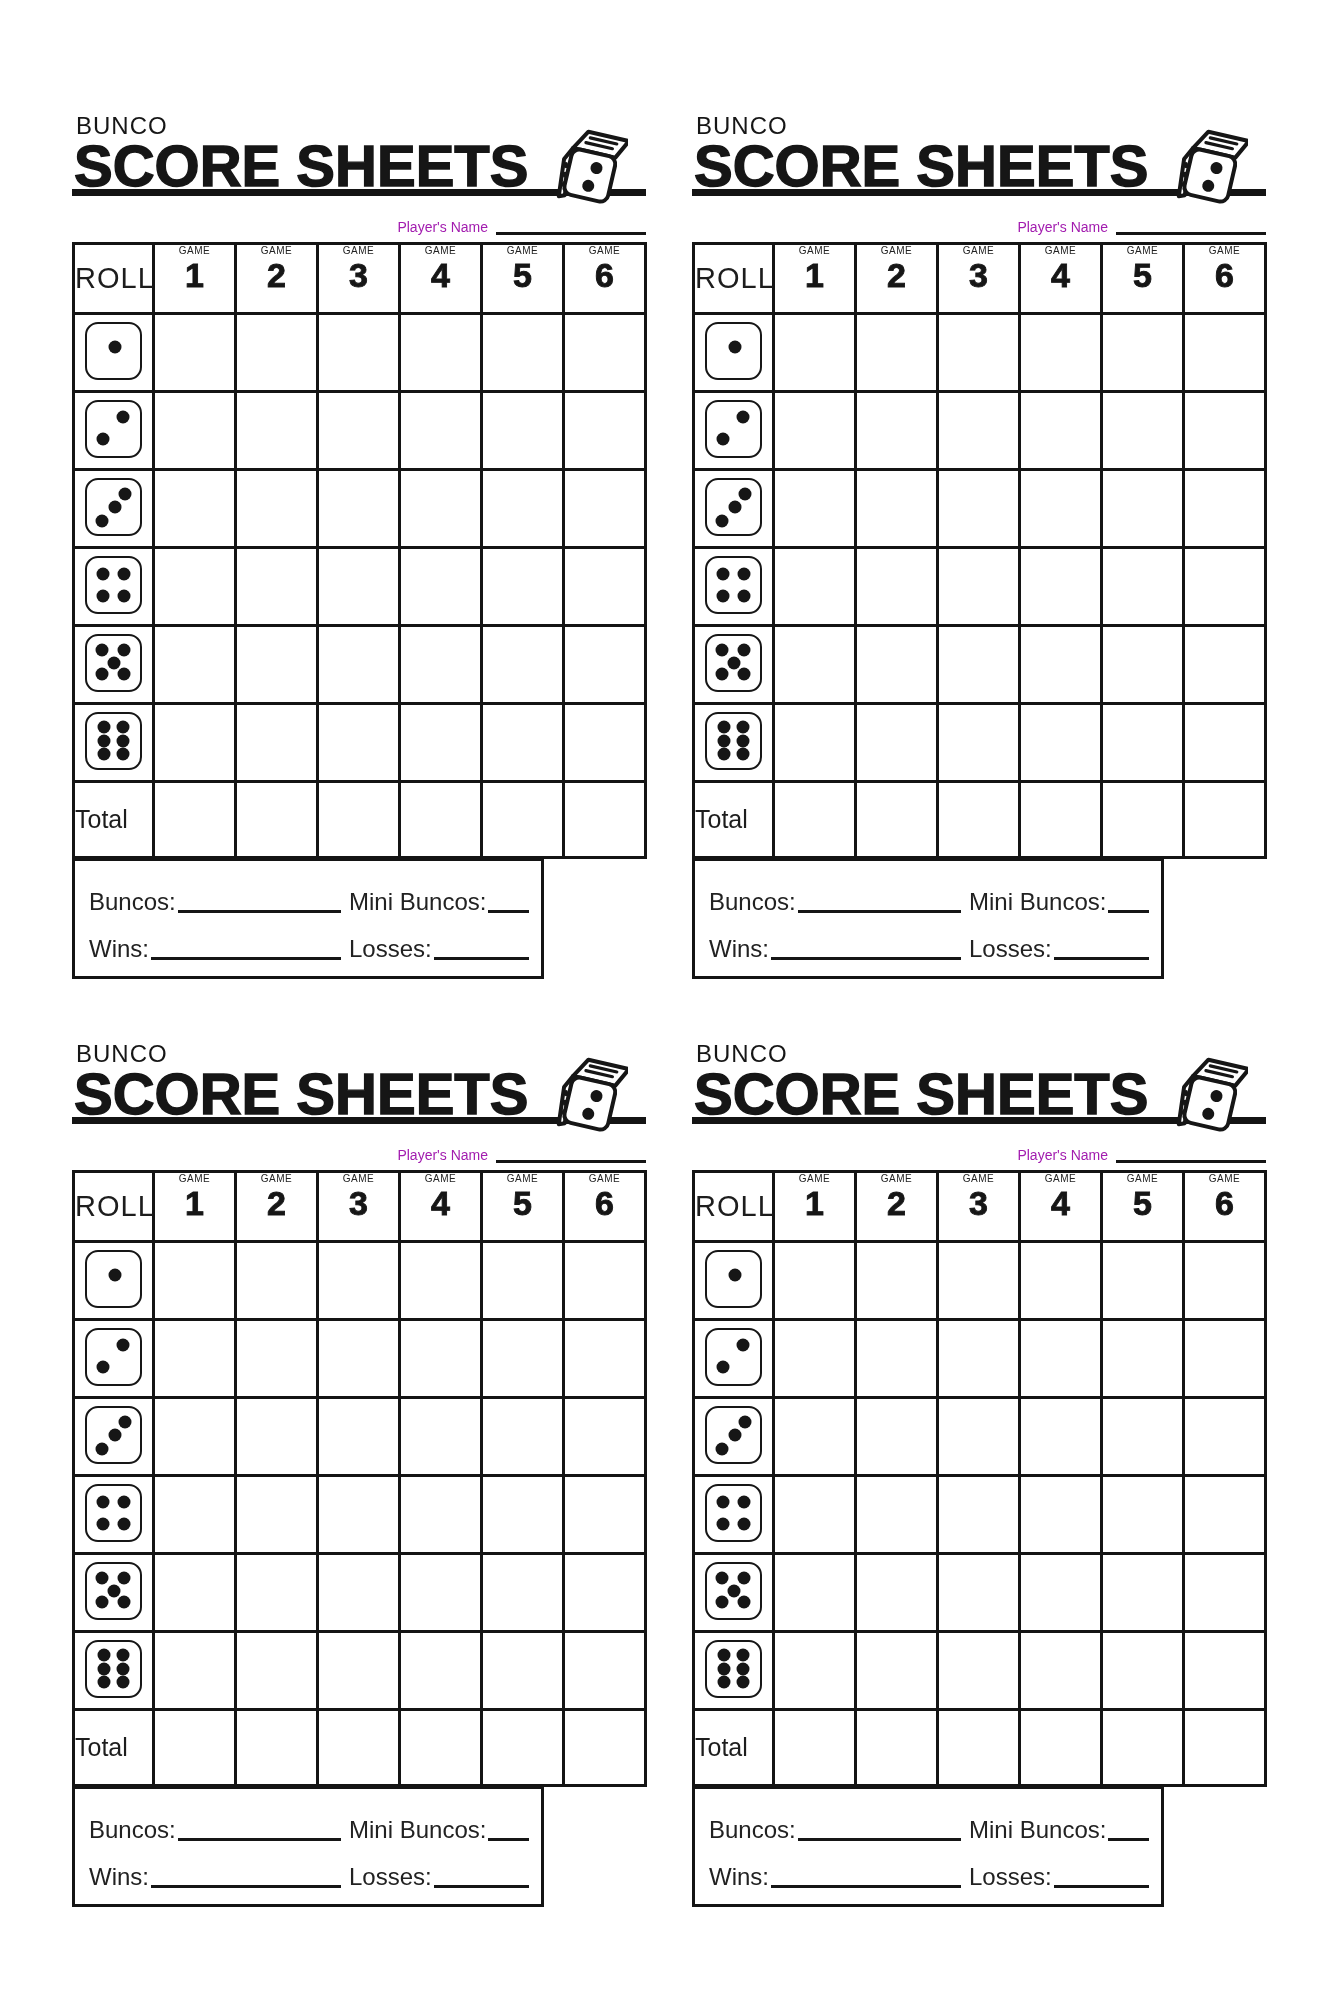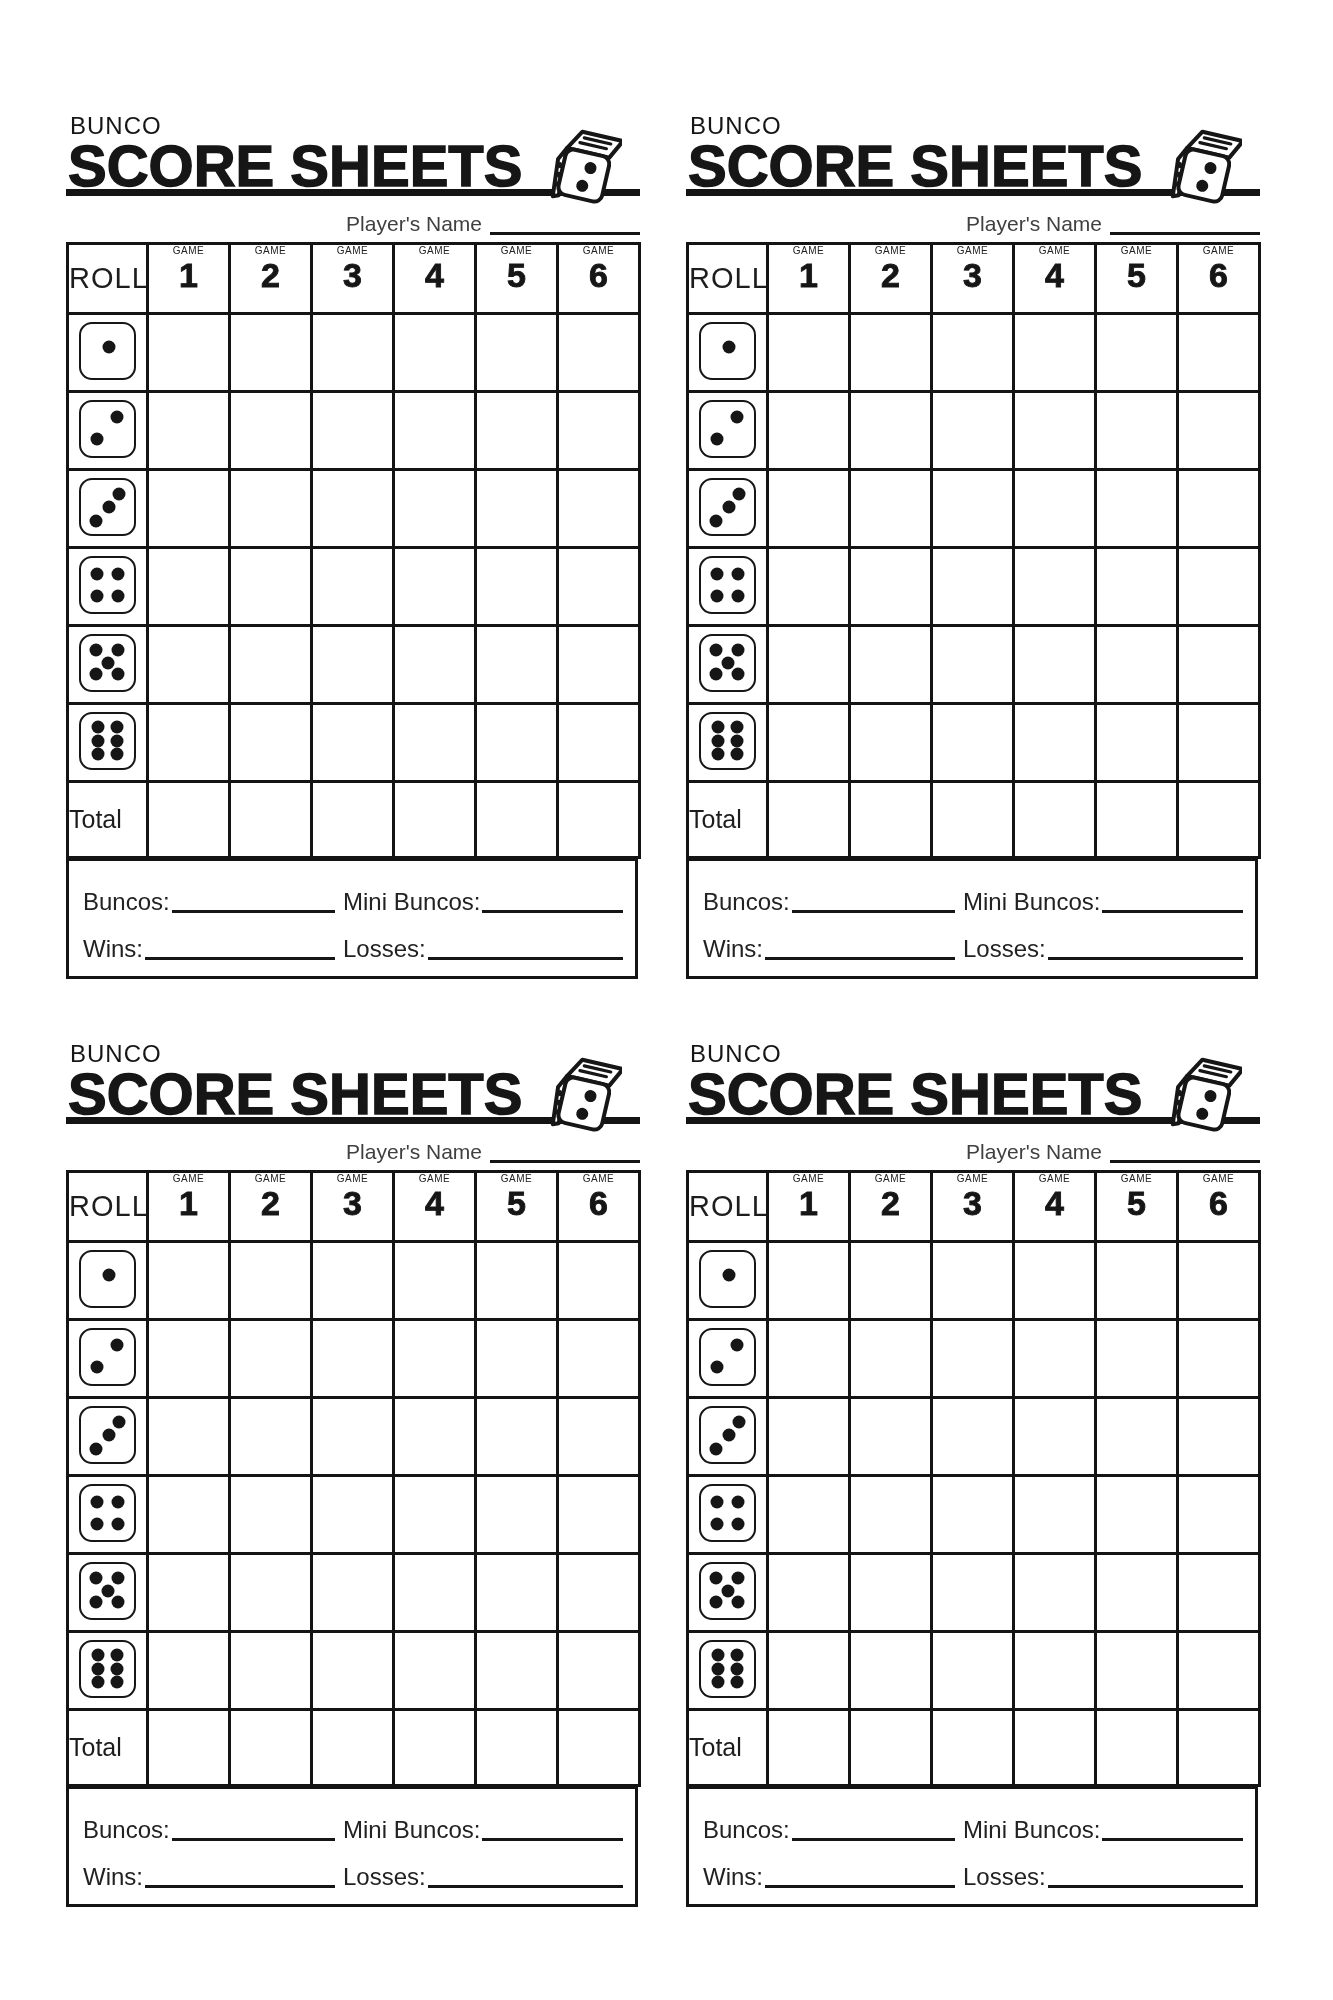--- a/index.html
+++ b/index.html
@@ -4,41 +4,41 @@
 <style>
   html, body { margin:0; padding:0; background:#ffffff; }
   body {
     width:1333px; height:2000px;
     font-family:"Liberation Sans", sans-serif;
     color:#161616;
     -webkit-font-smoothing:antialiased;
   }
   .page { position:relative; width:1333px; height:2000px; background:#ffffff; overflow:hidden; }
   .sheets {
-    position:absolute; left:66px; top:110px;
+    position:absolute; left:72px; top:110px;
     display:grid;
     grid-template-columns:574px 574px;
     column-gap:46px; row-gap:62px;
   }
   .sheet { width:574px; height:866px; position:relative; }
 
   
   .brand { font-size:24px; line-height:1; letter-spacing:1px; padding:4px 0 0 4px; font-weight:400; }
   .title-row { display:flex; align-items:flex-start; height:44px; margin-top:1px; position:relative; }
   .title {
     margin:0 0 0 2px; font-size:58px; line-height:0.92; font-weight:700;
     letter-spacing:0px; -webkit-text-stroke:1.4px #161616;
   }
   .die-icon { margin-left:12px; position:relative; top:-16px; }
   .die-icon svg { display:block; }
   .head-rule { height:7px; background:#141414; margin-top:6px; width:100%; }
 
   
   .player-row { display:flex; justify-content:flex-end; align-items:flex-end; margin-top:14px; height:24px; }
-  .player-label { font-size:21px; color:#404040; line-height:1; }
+  .player-label { font-size:14px; color:#a21caf; line-height:1; }
   .player-line { width:150px; height:2px; border-bottom:3px solid #141414; margin-left:8px; margin-bottom:-1px; }
 
   
   table.score-table { border-collapse:collapse; table-layout:fixed; width:572px; margin-top:8px; }
   table.score-table th, table.score-table td { border:3px solid #141414; padding:0; background:#fff; }
   col.c-roll { width:80px; }
   col.c-game { width:82px; }
   tr.head-row { height:70px; }
   th.roll-cell {
     font-size:29px; font-weight:400; letter-spacing:1px; color:#1d1d1d;
@@ -55,21 +55,21 @@
   }
   .pip {
     position:absolute; width:13px; height:13px; border-radius:50%;
     background:#161616; transform:translate(-50%,-50%);
   }
   tr.total-row { height:76px; }
   td.total-cell { font-size:25px; text-align:left; vertical-align:middle; padding-left:9px; color:#1d1d1d; }
 
   
   .footer-box {
-    width:572px; box-sizing:border-box; border:3px solid #141414; margin-top:-1px;
+    width:472px; box-sizing:border-box; border:3px solid #141414; margin-top:-1px;
     height:121px; padding:12px 12px 0 14px;
   }
   .score-line-row { display:flex; height:47px; align-items:flex-end; padding-bottom:6px; box-sizing:border-box; }
   .score-line { display:flex; align-items:flex-end; }
   .group-left { width:252px; }
   .group-right { flex:1; margin-left:8px; }
   .score-label { font-size:24px; line-height:1; color:#222; white-space:nowrap; }
   .fill-line { flex:1; height:2px; border-bottom:3px solid #161616; margin-left:2px; margin-bottom:1px; }
 </style>
 </head>

